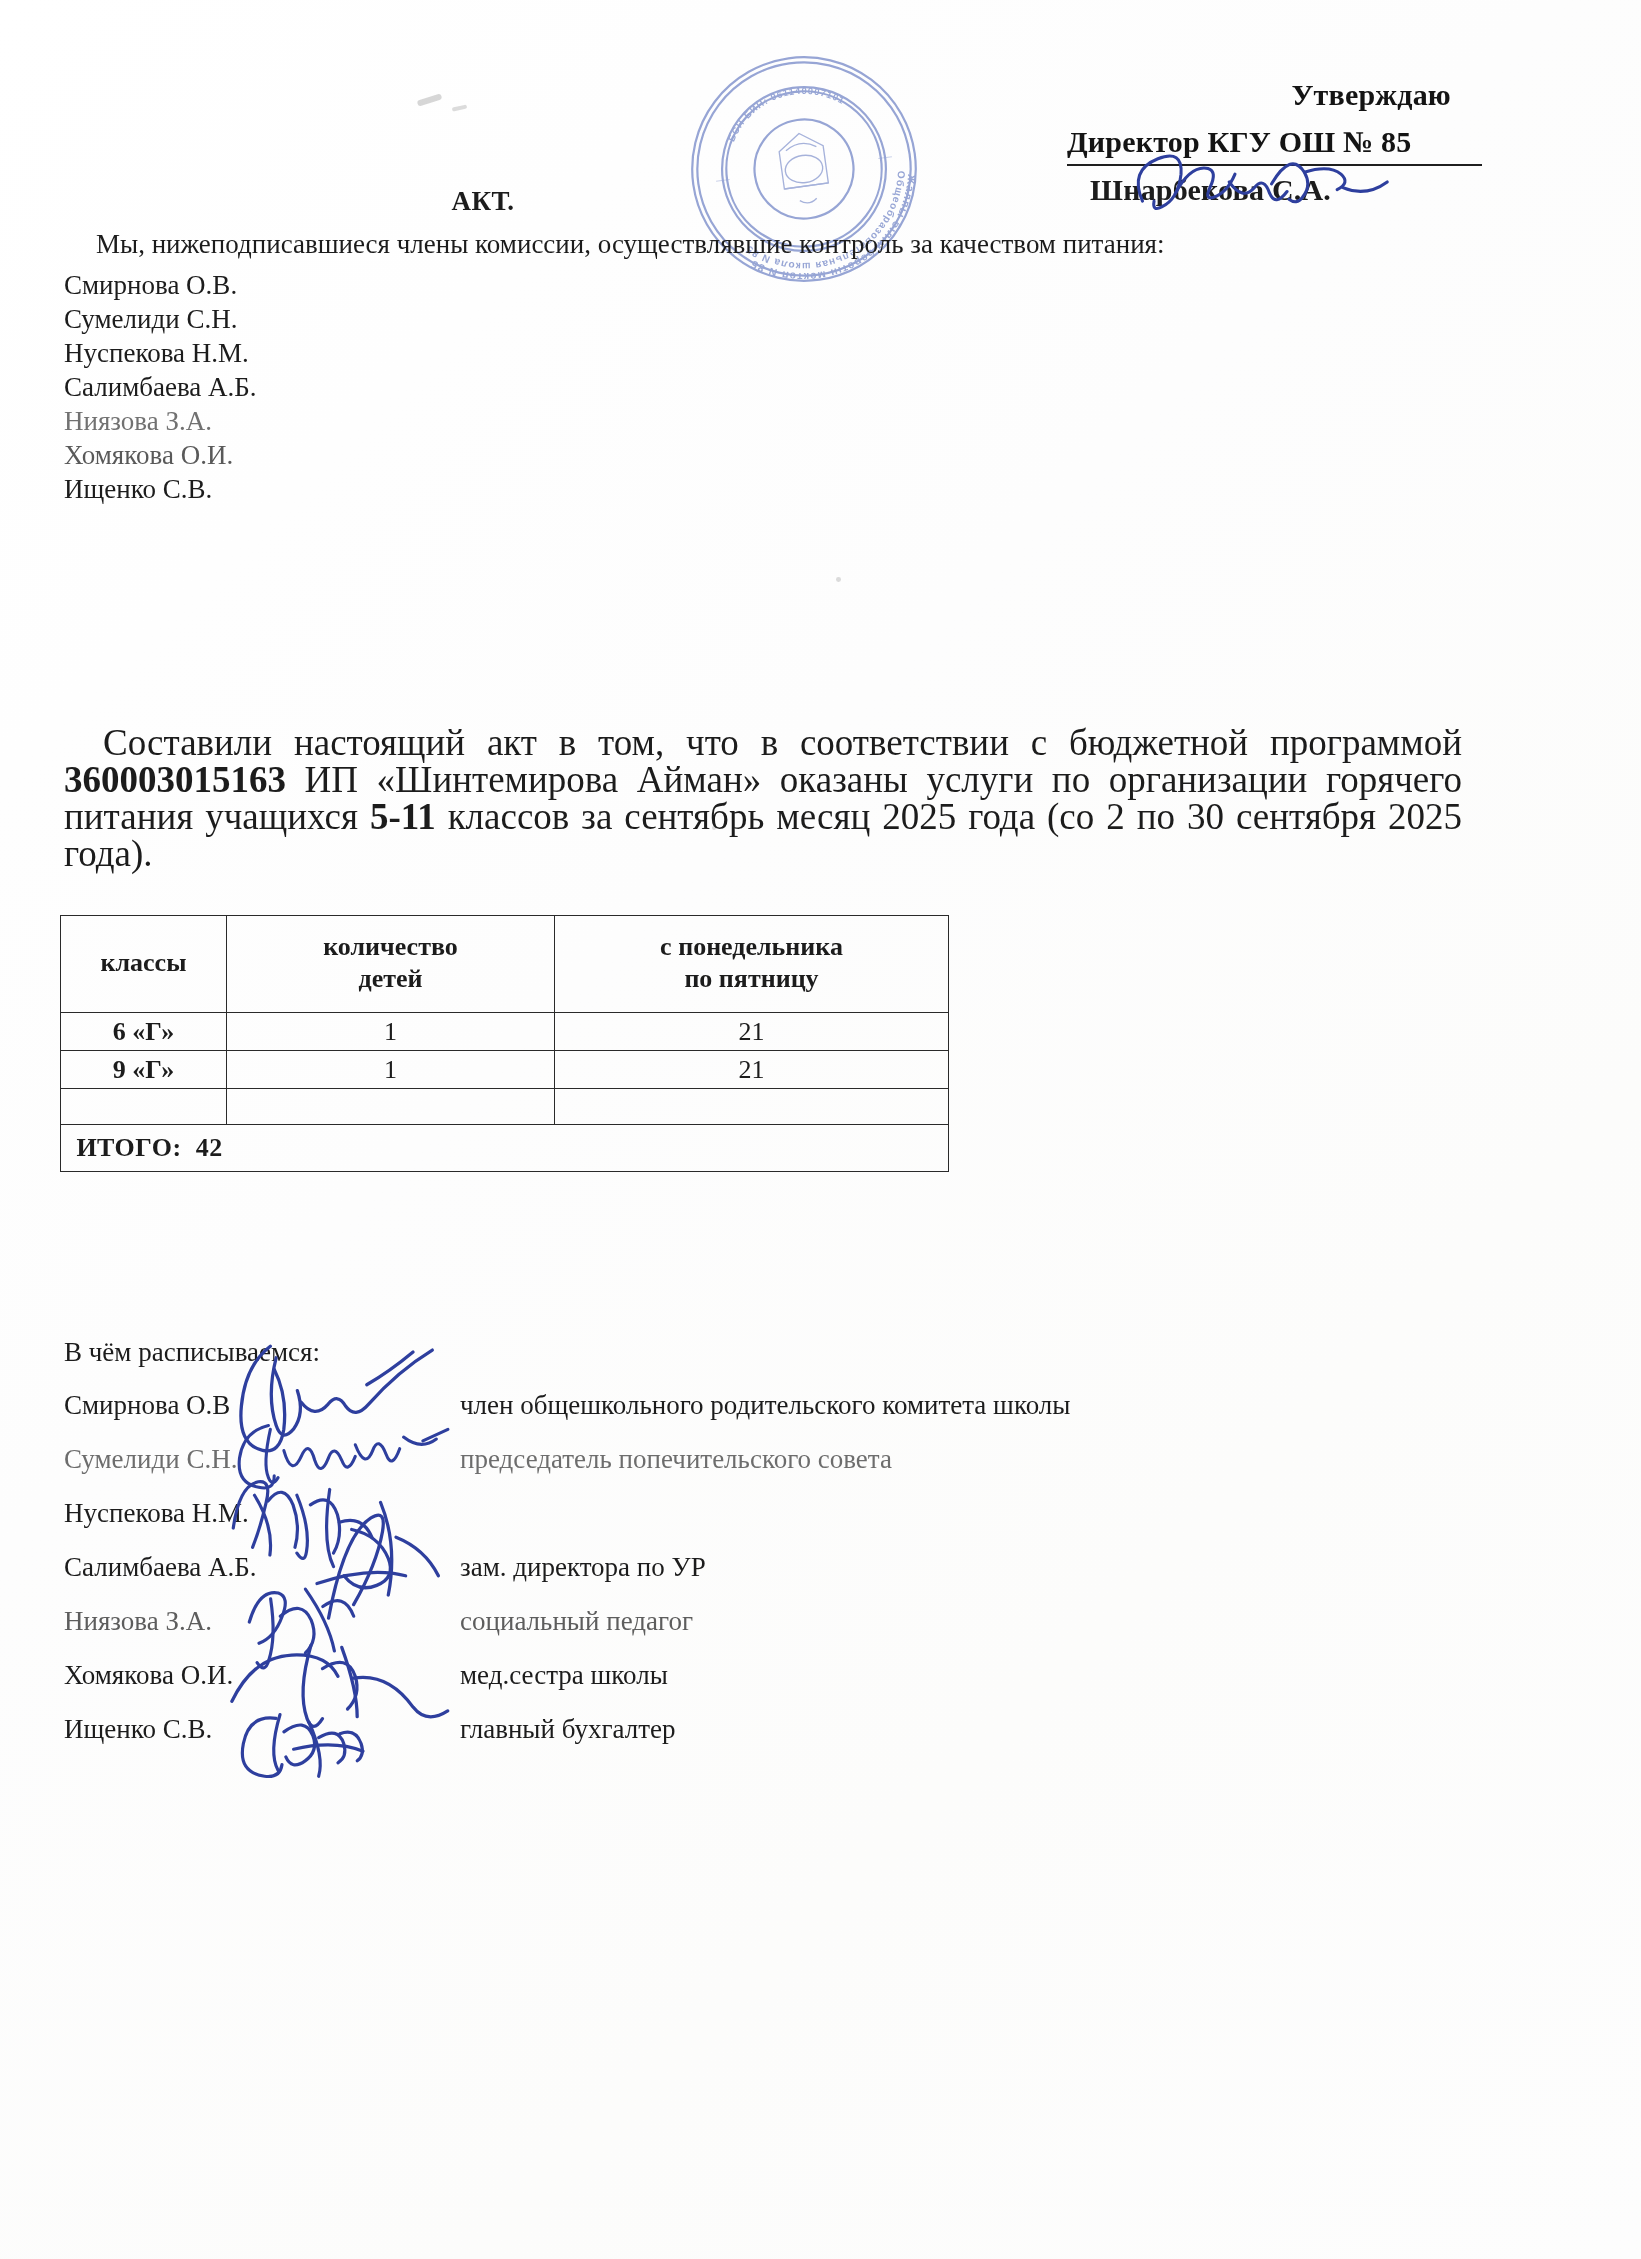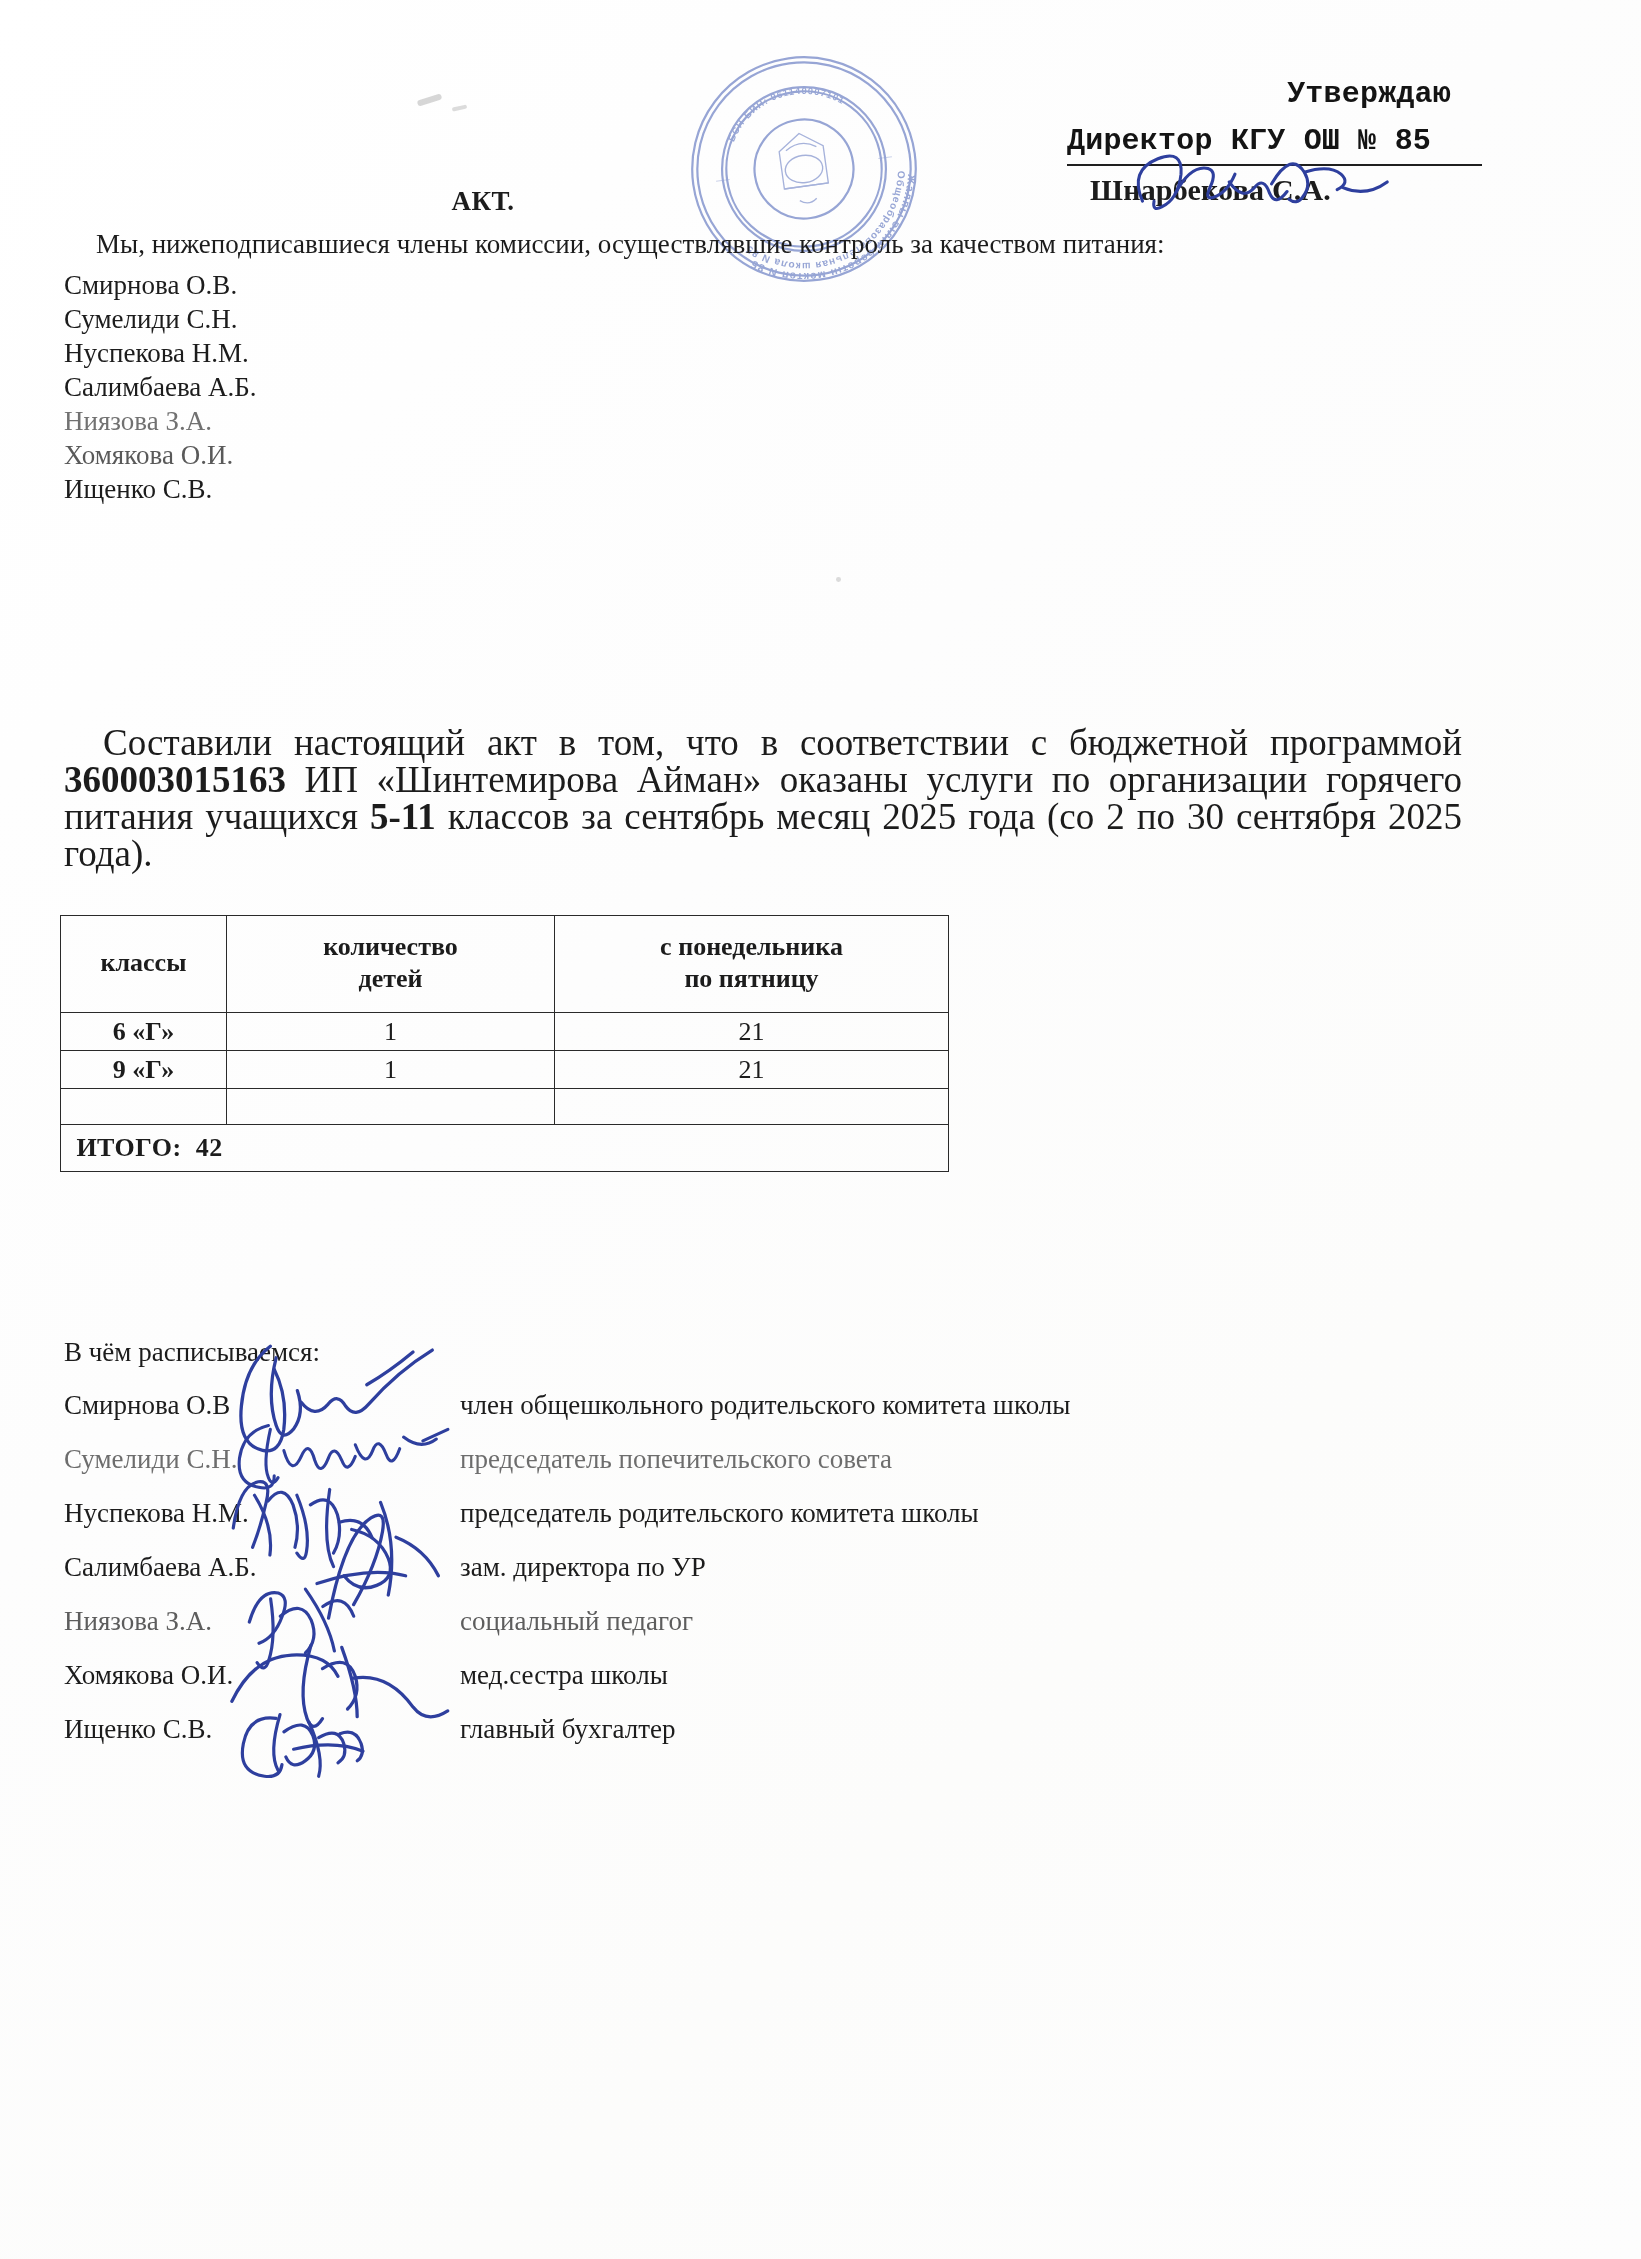--- a/index.html
+++ b/index.html
@@ -35,21 +35,20 @@
     top: 75px;
     width: 454px;
     text-align: left;
   }
   .approval-line {
     font-weight: bold;
     font-size: 30px;
     line-height: 39px;
     letter-spacing: 0.2px;
     color: #141414;
-    font-family: Liberation Mono, monospace;
   }
   .approval-line.l1 { text-align: right; padding-right: 70px; }
   .approval-line.l2 { text-align: left; margin-top: 8px; }
   .sig-rule {
     margin-top: 2.9px;
     width: 415px;
     height: 1.9px;
     background: #1f1f1f;
   }
   .approval-name {
@@ -340,21 +339,20 @@
     <div class="sg-row">
       <div class="sg-name">Смирнова О.В</div>
       <div class="sg-role">член общешкольного родительского комитета школы</div>
     </div>
     <div class="sg-row faded-1">
       <div class="sg-name">Сумелиди С.Н.</div>
       <div class="sg-role">председатель попечительского совета</div>
     </div>
     <div class="sg-row">
       <div class="sg-name">Нуспекова Н.М.</div>
-      <div class="sg-role">председатель родительского комитета школы</div>
     </div>
     <div class="sg-row">
       <div class="sg-name">Салимбаева А.Б.</div>
       <div class="sg-role">зам. директора по УР</div>
     </div>
     <div class="sg-row faded-2">
       <div class="sg-name">Ниязова З.А.</div>
       <div class="sg-role">социальный педагог</div>
     </div>
     <div class="sg-row">

